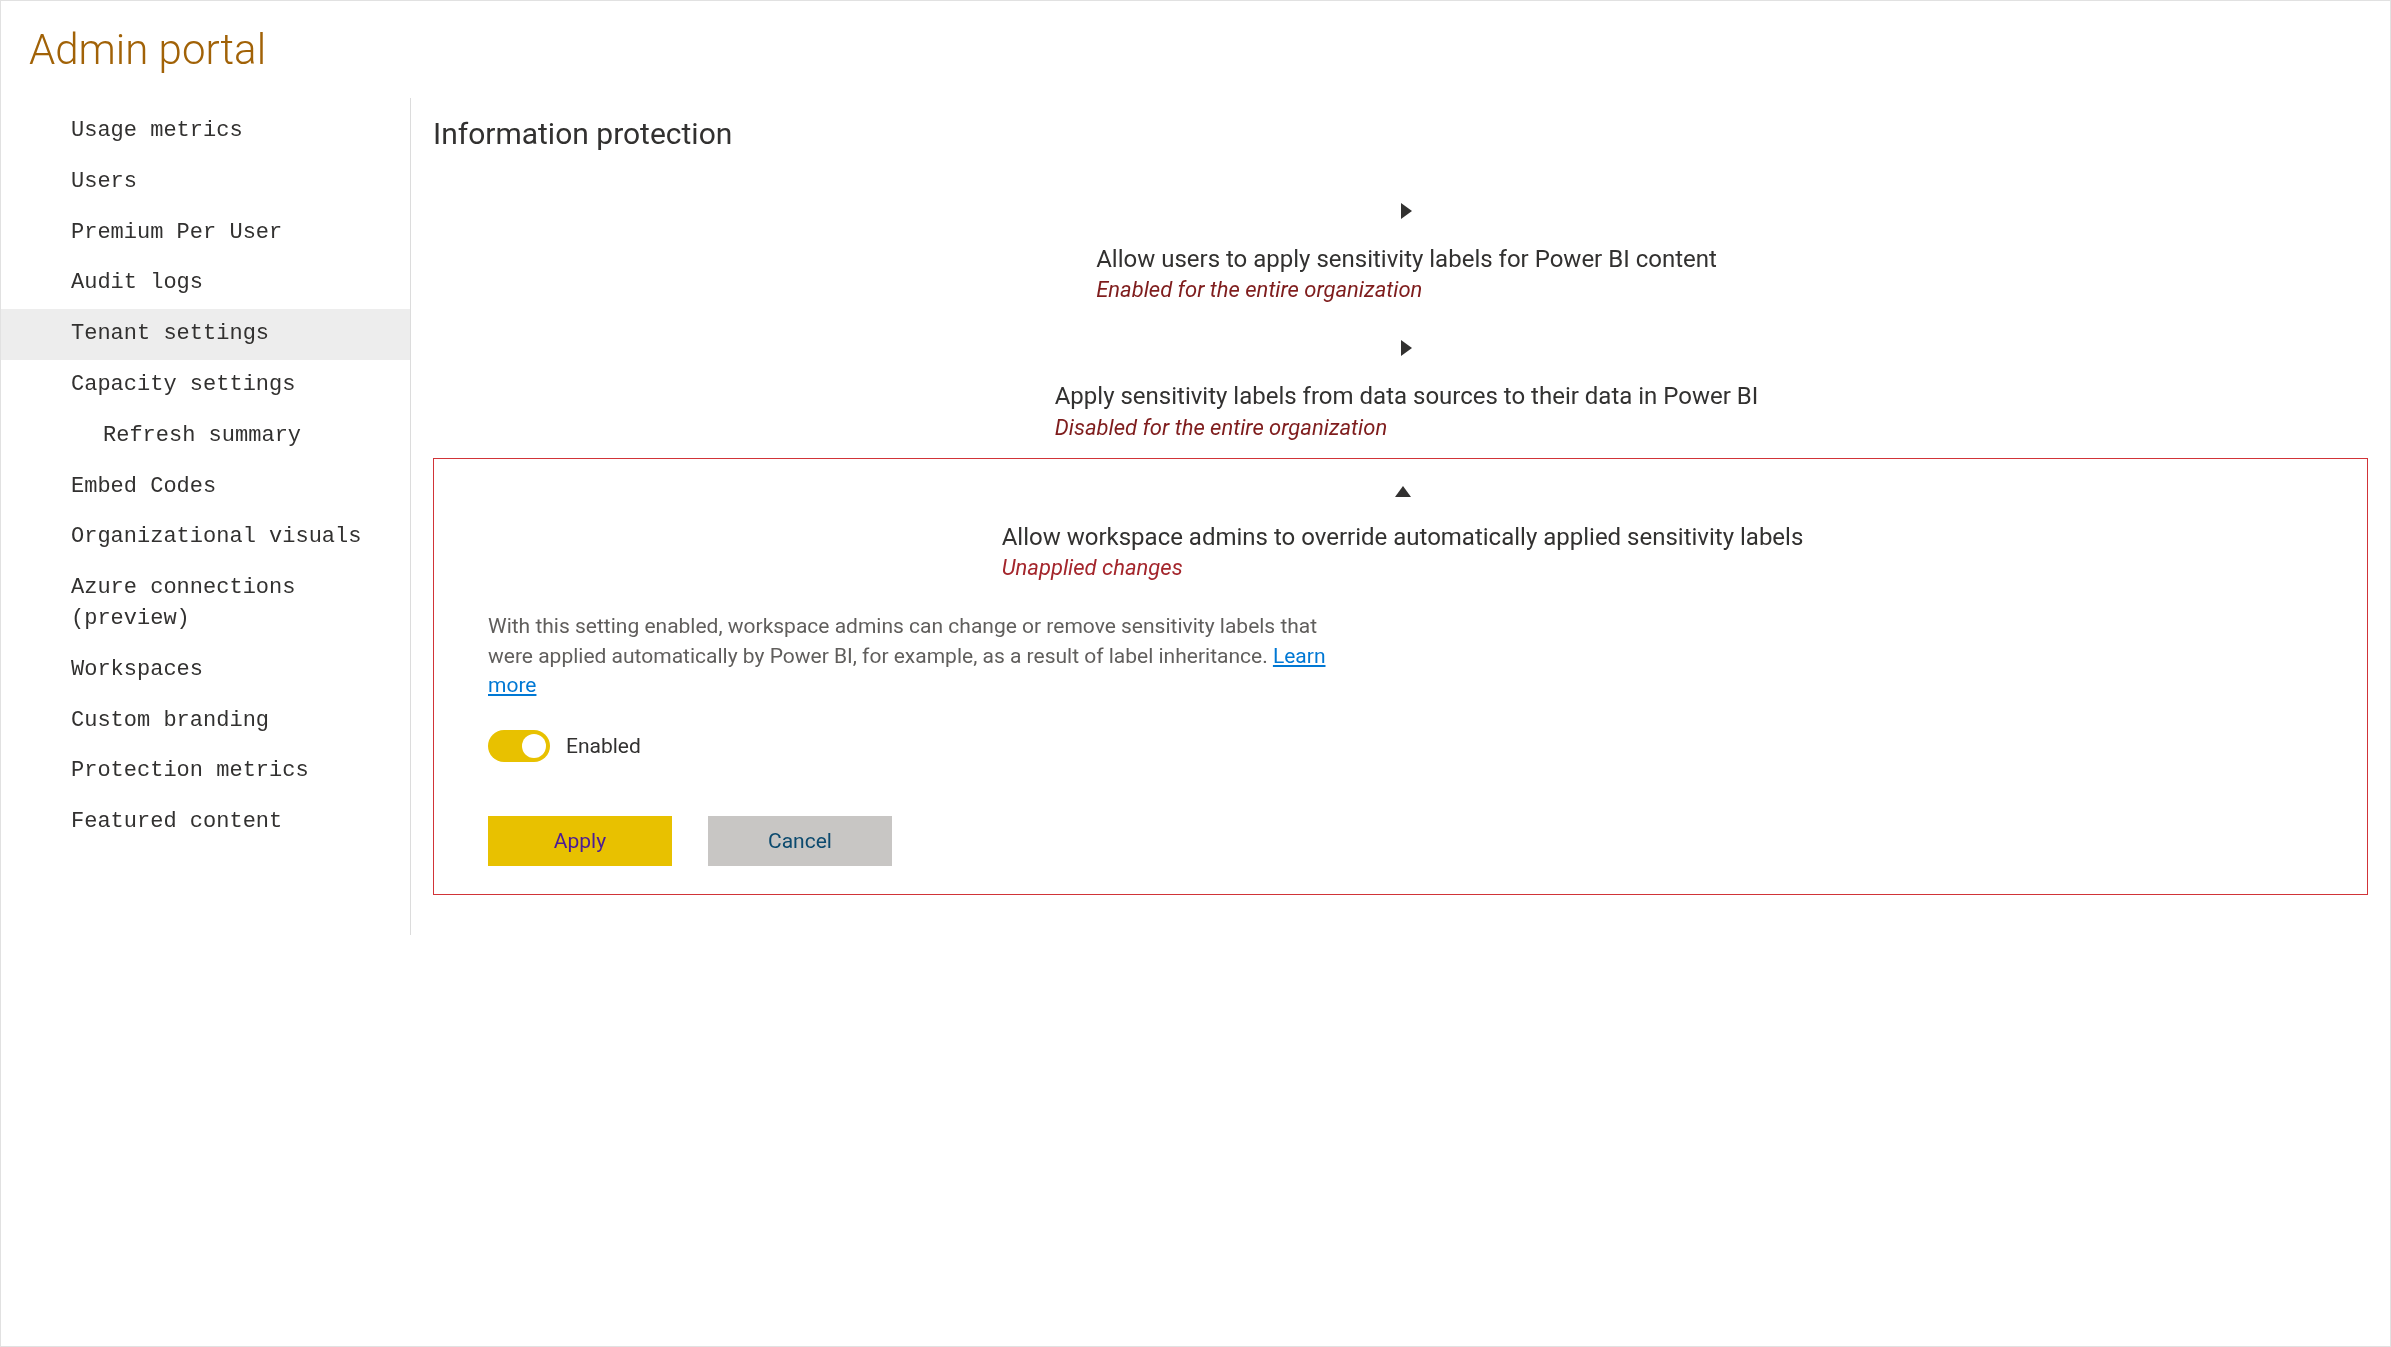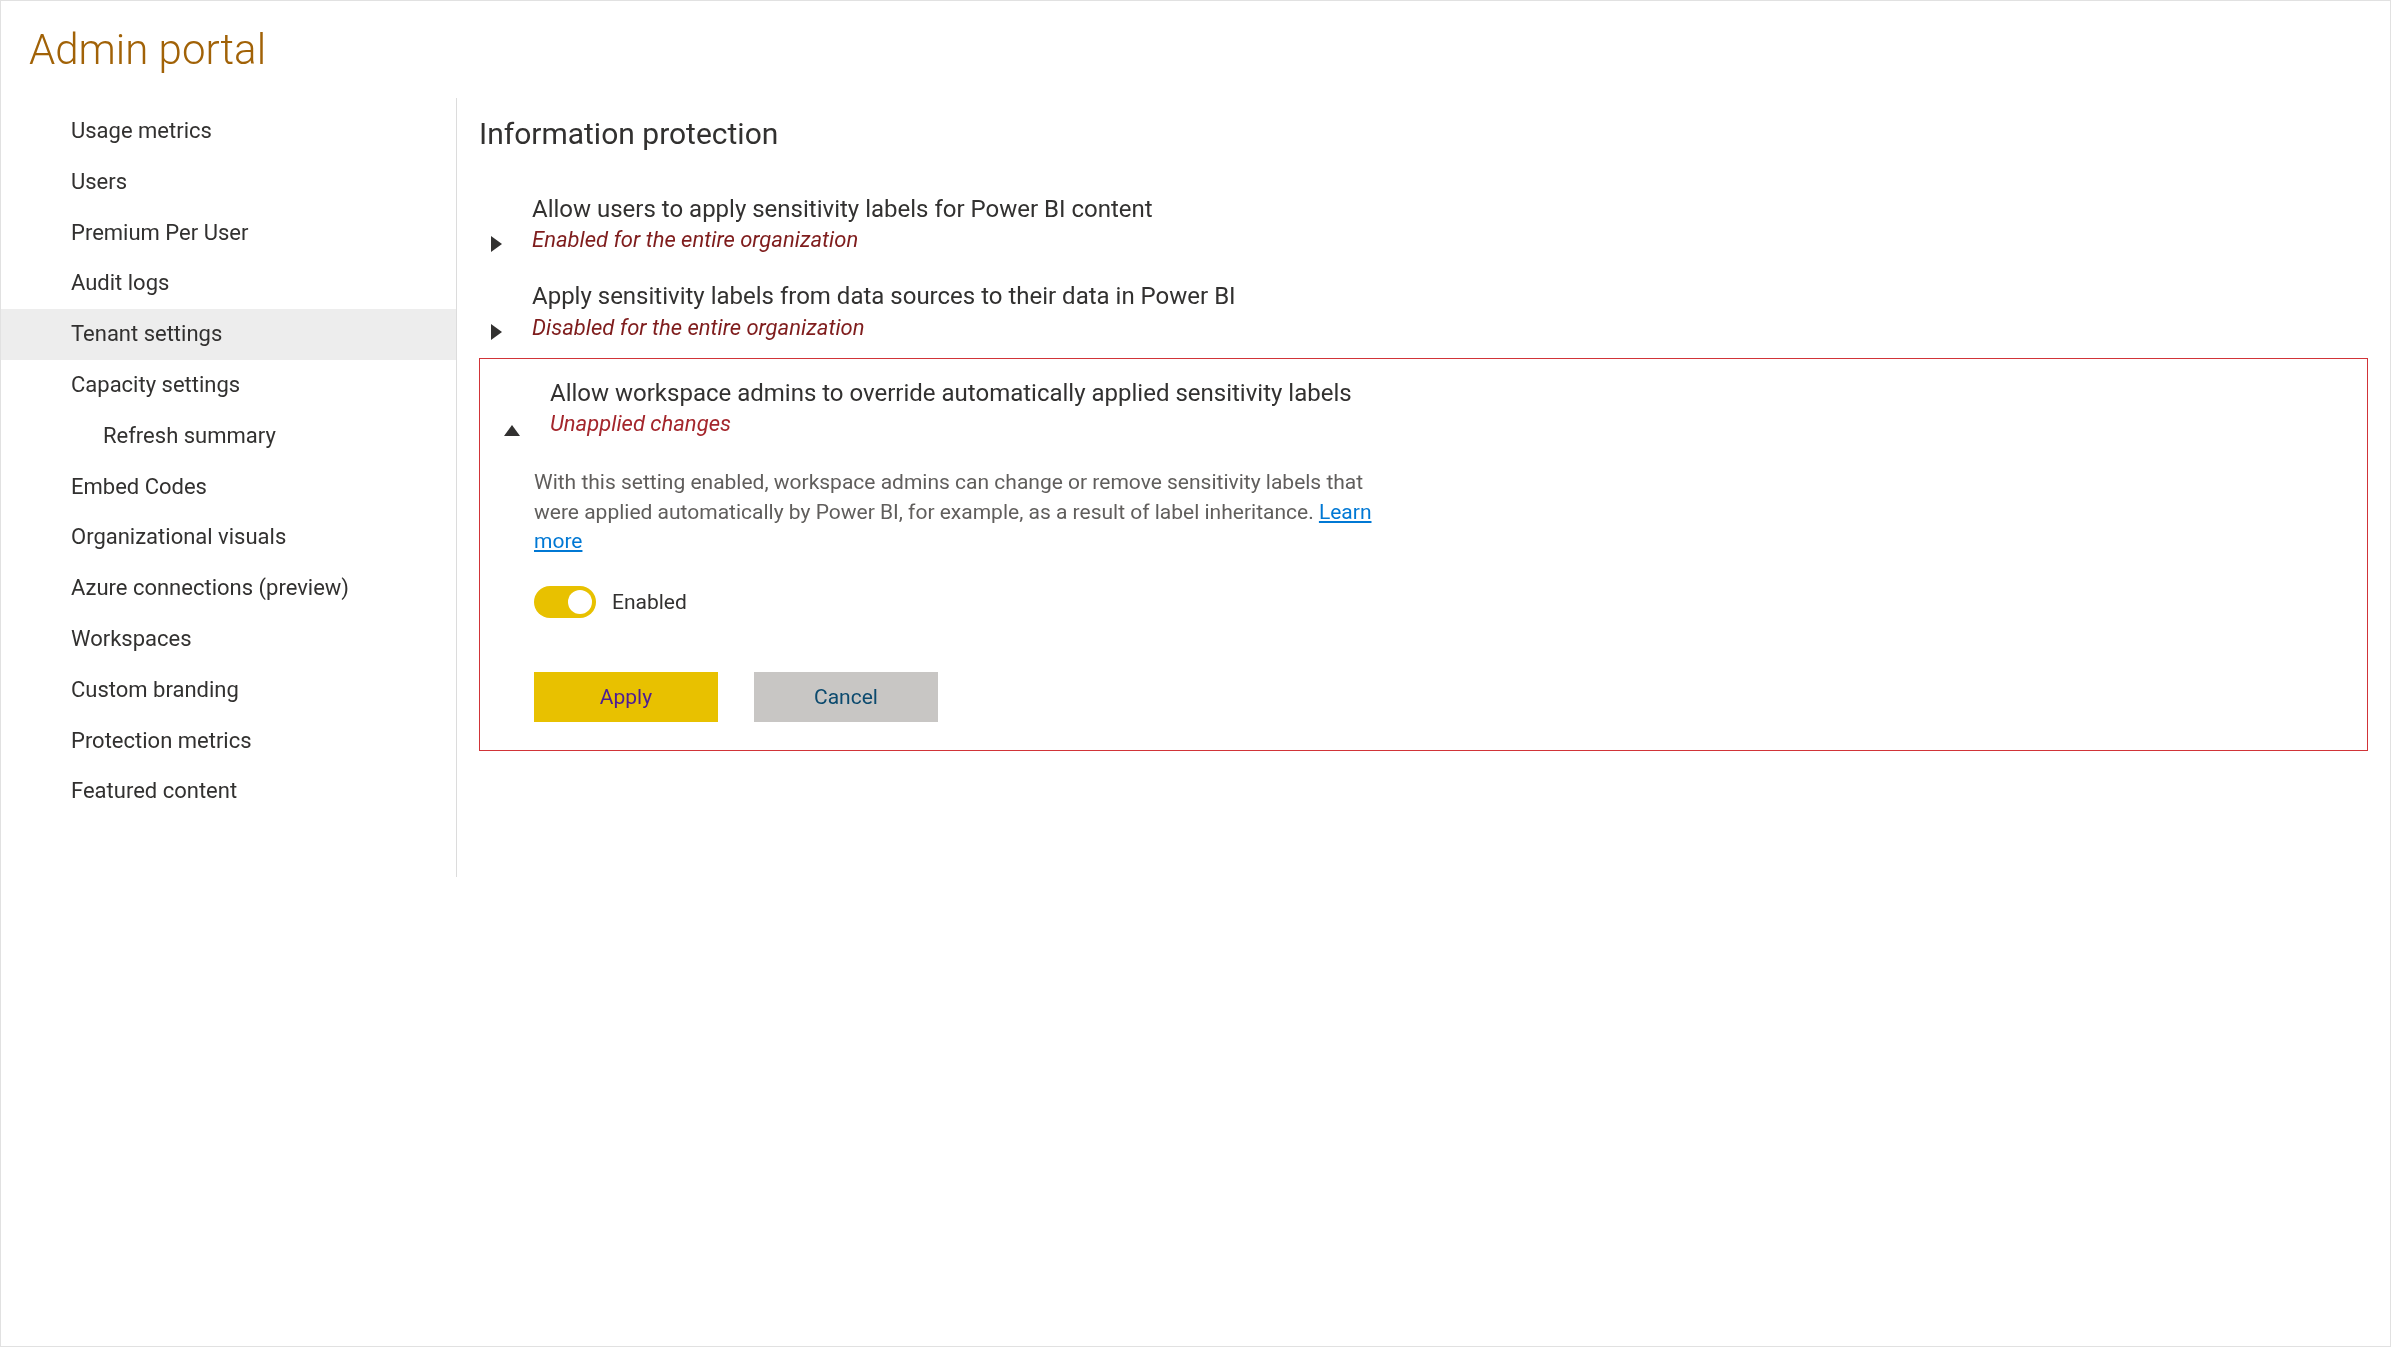--- a/index.html
+++ b/index.html
@@ -18,25 +18,26 @@
     .page-title {
       font-size: 42px;
       font-weight: 300;
       color: #a16207;
       padding: 24px 0 24px 28px;
     }
     .layout {
       display: flex;
     }
     .sidebar {
-      width: 456px;
+      width: 410px;
       flex-shrink: 0;
       border-right: 1px solid #dcdcdc;
       padding-top: 8px;
       padding-bottom: 60px;
+      font-family: Liberation Mono, monospace;
     }
     .sidebar-item {
       padding: 10px 12px 10px 70px;
       font-size: 22px;
       color: #323130;
       cursor: pointer;
       line-height: 1.4;
     }
     .sidebar-item.selected {
       background: #ededed;
@@ -52,23 +53,24 @@
       font-size: 30px;
       font-weight: 400;
       color: #323130;
       margin-bottom: 28px;
     }
     .setting-item {
       padding: 14px 0 14px 12px;
     }
     .setting-header {
       display: flex;
-      align-items: flex-end;
-      gap: 30px;
-      cursor: pointer;
+      align-items: center;
+      gap: 24px;
+      cursor: pointer;
+      flex-direction: column;
     }
     .caret {
       width: 0;
       height: 0;
       margin-top: 10px;
       flex-shrink: 0;
     }
     .caret.right {
       border-top: 8px solid transparent;
       border-bottom: 8px solid transparent;

